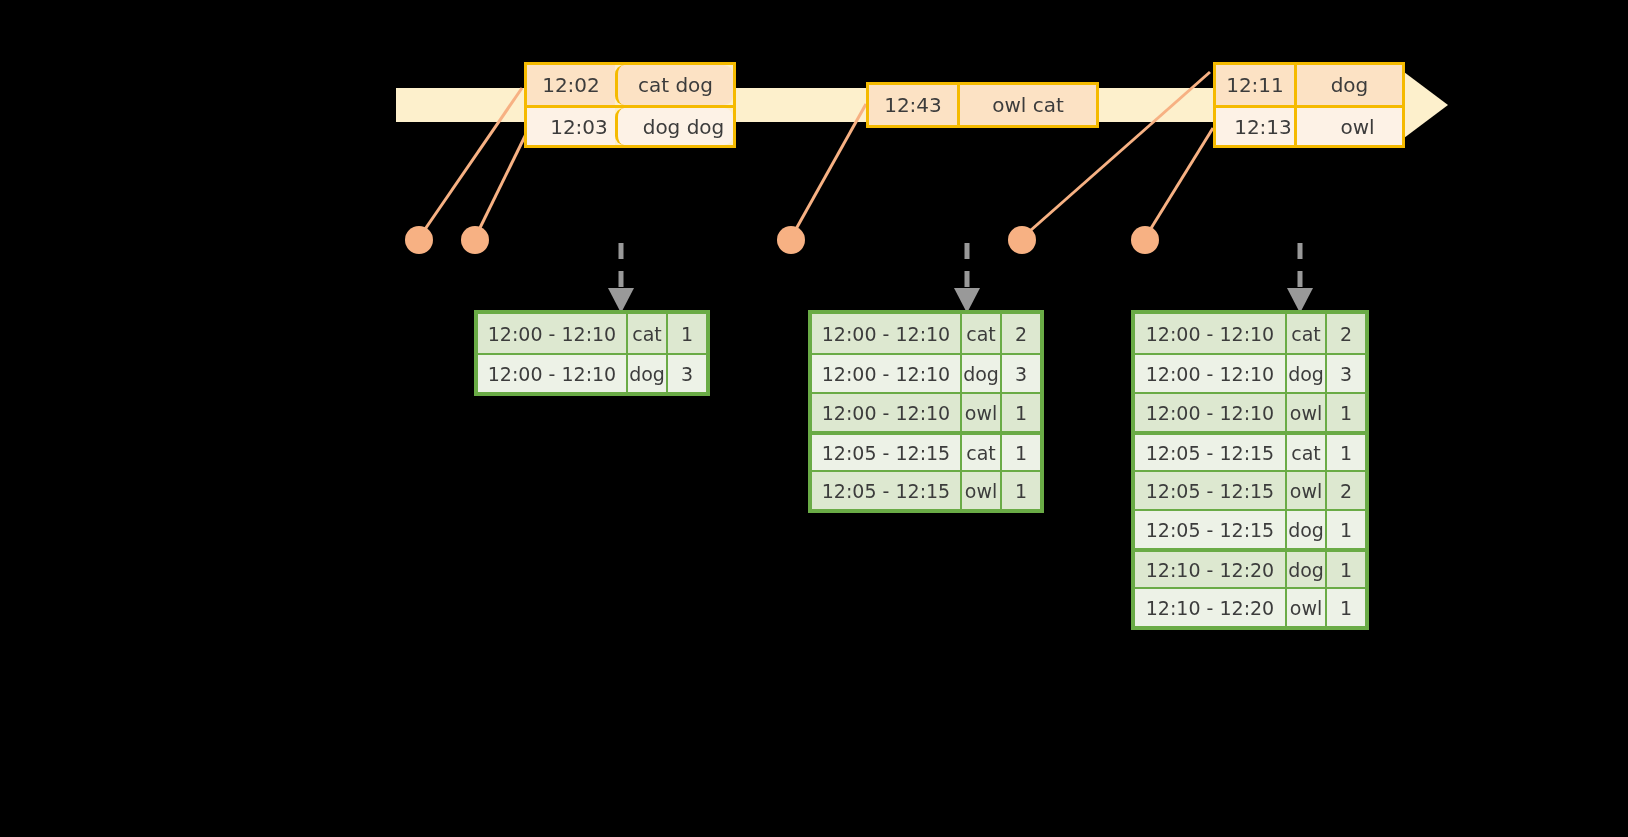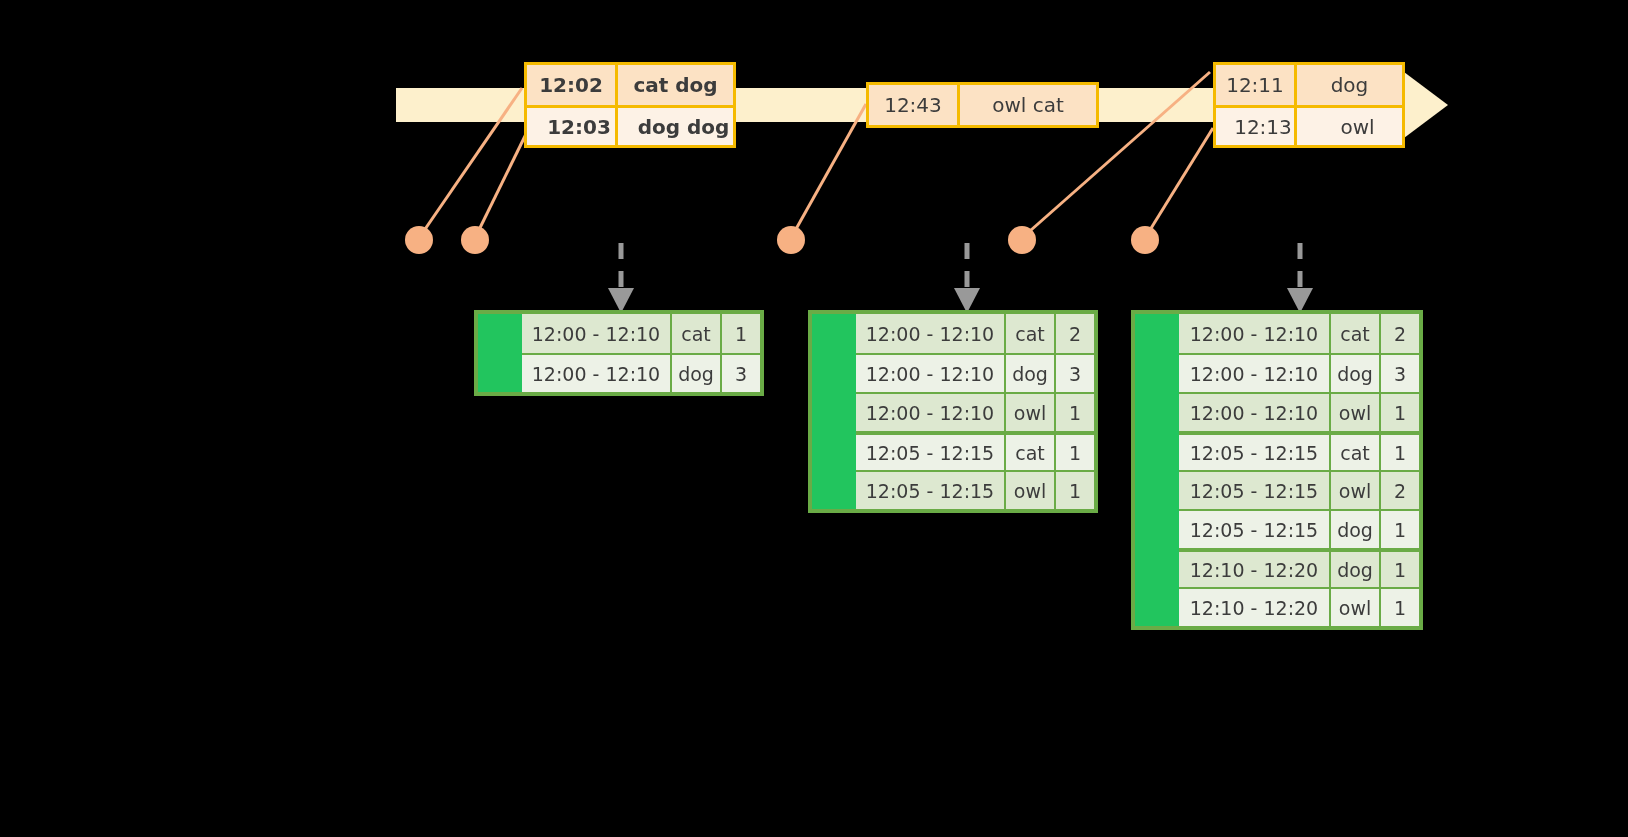--- a/index.html
+++ b/index.html
@@ -63,23 +63,23 @@
     align-items: center;
     justify-content: center;
     font-size: 20px;
     color: #3c3c3c;
     box-sizing: border-box;
     white-space: nowrap;
   }
   .cell-time  { width: 88px; }
   .cell-words { width: 115px; border-left: 3px solid #f5ba00; }
 
-  .ev1 { left: 524px; top: 62px; font-weight: bold; }
+  .ev1 { left: 524px; top: 62px; }
   .ev1 .cell-time  { width: 88px; }
-  .ev1 .cell-words { width: 118px; }
+  .ev1 .cell-words { width: 118px; border-radius: 9px; }
 
   .ev2 { left: 866px; top: 82px; }
   .ev2 .cell-time  { width: 88px; }
   .ev2 .cell-words { width: 139px; }
 
   .ev3 { left: 1213px; top: 62px; }
   .ev3 .cell-time  { width: 78px; text-align: right; }
   .ev3 .cell-words { width: 108px; }
 
   
@@ -88,43 +88,42 @@
     width: 28px; height: 28px;
     border-radius: 50%;
     background: #f7b183;
   }
 
   
   .agg-table {
     position: absolute;
     border: 4px solid #6aab46;
     box-sizing: border-box;
-    background: #22c55e;
-    padding-left: 44px;
+    background: #ffffff;
   }
   .agg-row {
     display: flex;
     height: 39px;
     box-sizing: border-box;
   }
   .agg-row + .agg-row { border-top: 2px solid #6aab46; }
   .agg-row.sep-top { border-top: 4px solid #6aab46; }
   .agg-row.shade-a .gcell { background: #dde8d0; }
   .agg-row.shade-b .gcell { background: #edf2e7; }
   .gcell {
     display: flex;
     align-items: center;
     justify-content: center;
     font-size: 19px;
     color: #3c3c3c;
     box-sizing: border-box;
     white-space: nowrap;
   }
   .gcell-win   { width: 148px; }
-  .gcell-word  { width: 50px;  border-left: 2px solid #6aab46; }
+  .gcell-word  { width: 40px;  border-left: 2px solid #6aab46; }
   .gcell-count { width: 40px;  border-left: 2px solid #6aab46; }
 
   .t1 { left: 474px; top: 310px; }
   .t2 { left: 808px; top: 310px; }
   .t3 { left: 1131px; top: 310px; }
 
   .t2 .gcell-win { width: 148px; }
   .t3 .gcell-win { width: 150px; }
 </style>
 </head>

